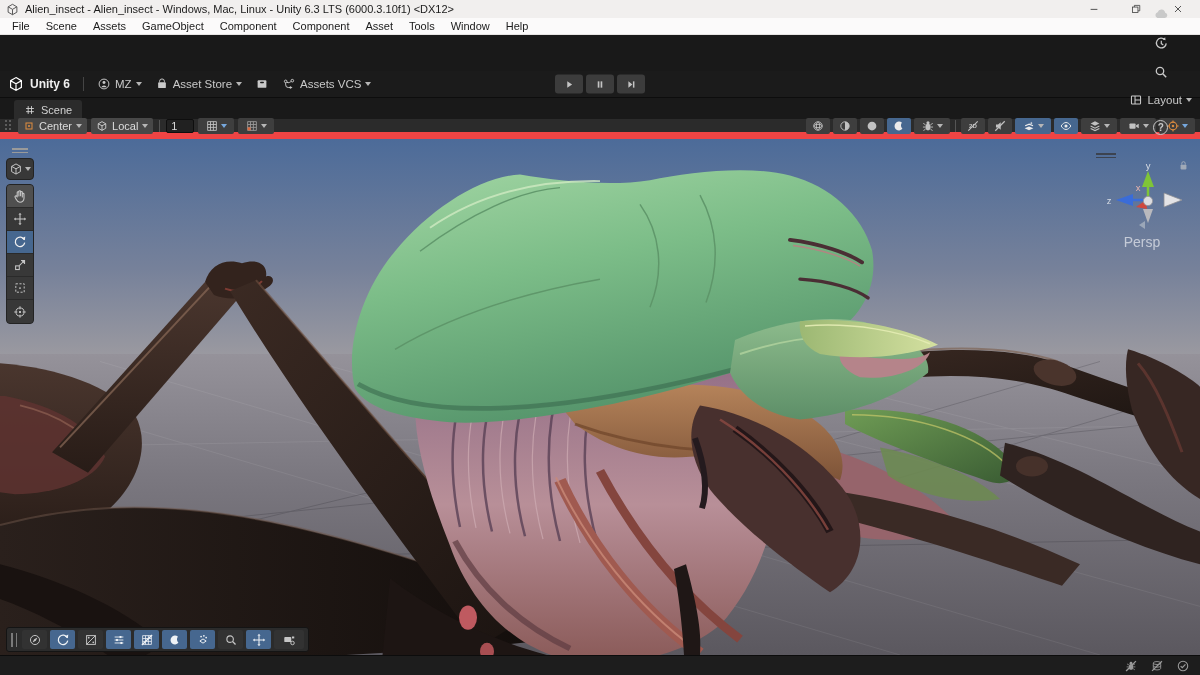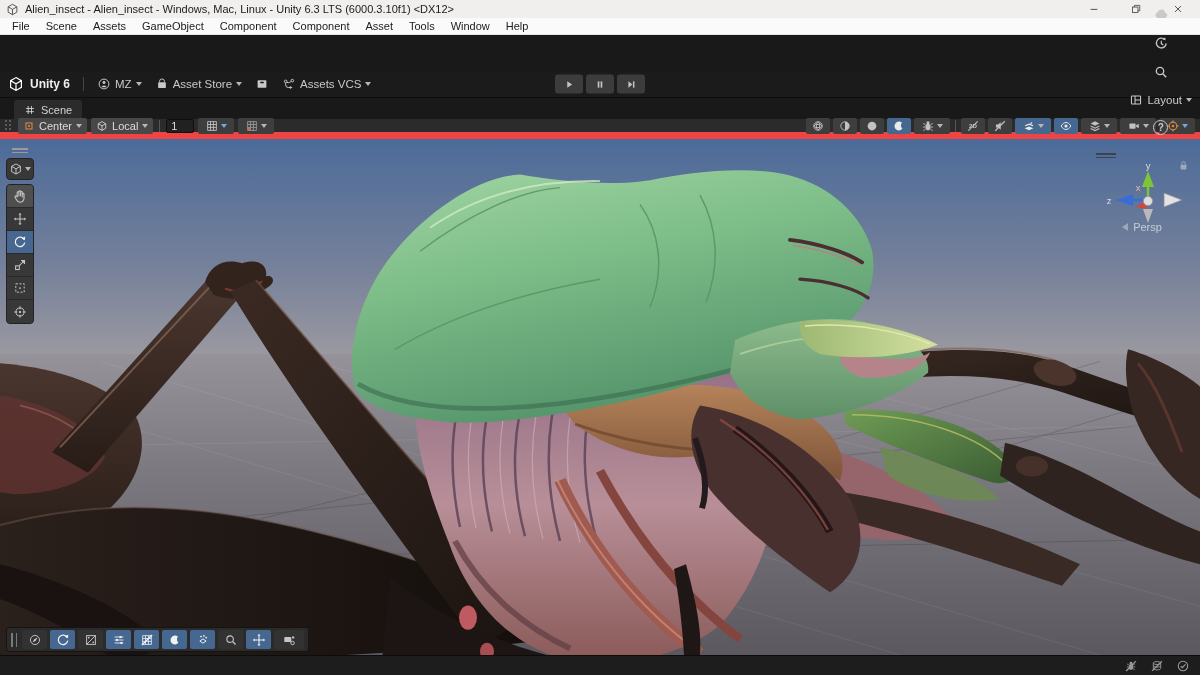--- a/index.html
+++ b/index.html
@@ -69,21 +69,21 @@
   .tool.view { background:#4f4f4f; }
   .tool.on { background:#46678f; color:#f0f0f0; }
 
   
   .gizmo-wrap { position:absolute; right:6px; top:6px; width:104px; height:94px; color:#d8d8d8; }
   .gizmo-handle { position:absolute; left:6px; top:6px; width:20px; }
   .gizmo-handle i { display:block; height:1.5px; background:#3c4350; margin:2px 0; }
   .gizmo-lock { position:absolute; right:4px; top:14px; width:13px; height:13px; opacity:.85; }
   .gizmo-axes { position:absolute; left:12px; top:18px; }
   .persp { position:absolute; left:0; right:0; top:76px; display:flex; align-items:center; justify-content:center;
-    gap:5px; color:rgba(225,228,235,.75); font-size:11px; }
+    gap:5px; color:rgba(225,228,235,.75); font-size:14px;flex-direction:column; }
   .persp .tri { width:0; height:0; border-top:4px solid transparent; border-bottom:4px solid transparent; border-right:6px solid rgba(190,196,205,.6); }
 
   
   .bstrip { position:absolute; left:6px; bottom:3px; display:flex; align-items:center; gap:3px;
     background:#2b2b2b; border:1px solid #141414; border-radius:3px; padding:2px 4px 2px 2px; }
   .bs-handle { width:6px; height:14px; display:flex; justify-content:space-between; margin:0 2px; }
   .bs-handle i { width:1.5px; height:100%; background:#7a7a7a; display:block; }
   .bbtn { width:25px; height:19px; background:#323232; border-radius:2px; display:flex; align-items:center; justify-content:center; color:#c6c6c6; }
   .bbtn.on { background:#46678f; color:#eef2f6; }
   .bbtn.wide { width:30px; }

